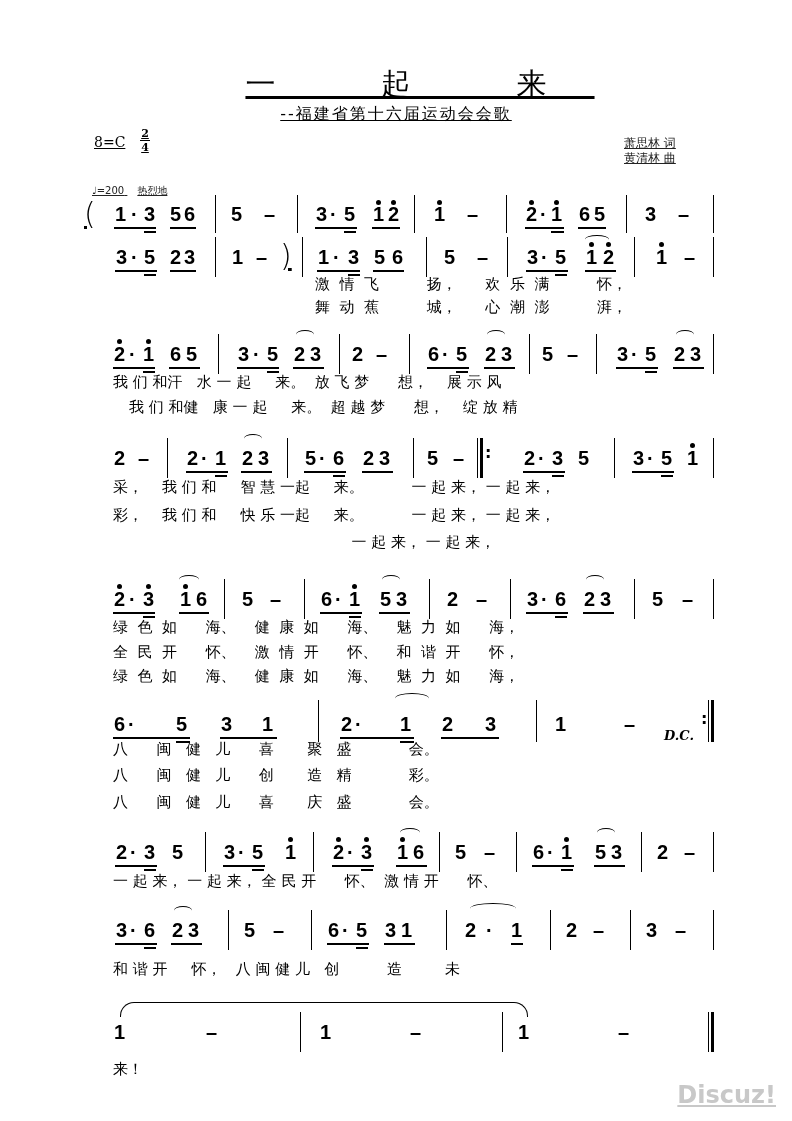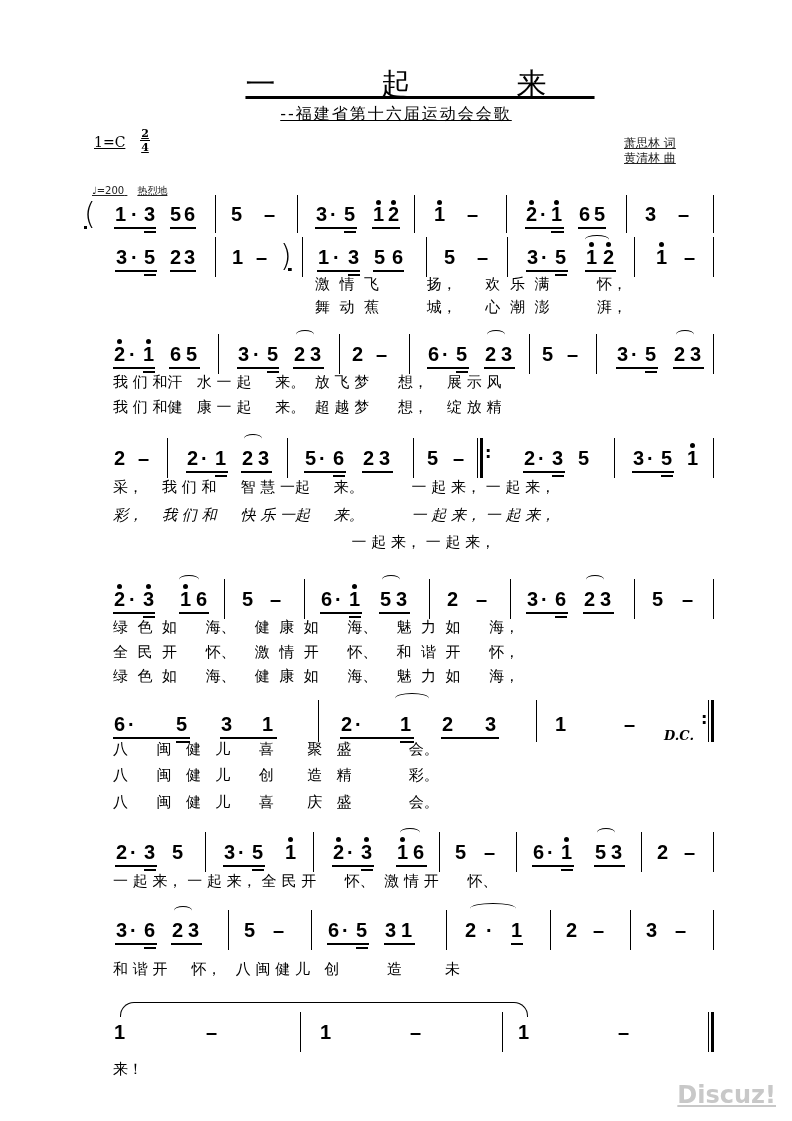--- a/index.html
+++ b/index.html
@@ -24,21 +24,21 @@
   .lyric { position: absolute; font-size: 15px; line-height: 18px; white-space: pre; letter-spacing: 0px; }
   .dc { position: absolute; font-family: "DejaVu Serif", serif; font-weight: bold; font-style: italic; font-size: 13px; }
   .rep-dots { position: absolute; font-weight: bold; font-size: 16px; line-height: 10px; }
   .watermark { right: 16px; bottom: 12px; font-family: "DejaVu Sans", sans-serif; font-weight: bold; font-size: 24px; color: #c8c8c8; }
 </style>
 </head>
 <body>
 
 <div class="abs title">一 起 来</div>
 <div class="abs subtitle">--福建省第十六届运动会会歌</div>
-<div class="abs key">1=C</div>
+<div class="abs key">8=C</div>
 <div class="abs timesig">
   <div>2</div>
   <div style="border-top:1px solid #000;width:10px;margin:1px auto;"></div>
   <div>4</div>
 </div>
 <div class="abs credits">
   <div>萧思林  词</div>
   <div>黄清林  曲</div>
 </div>
 <div class="abs tempo">
@@ -188,21 +188,21 @@
   <div class="note" style="left:645px;top:3px;">5</div>
   <div class="ul" style="left:616px;top:27px;width:42px;"></div>
   <div class="ul" style="left:645px;top:31px;width:12px;"></div>
   <div class="slur" style="left:676px;top:-10px;width:18px;height:8px;"></div>
   <div class="note" style="left:674px;top:3px;">2</div>
   <div class="note" style="left:690px;top:3px;">3</div>
   <div class="ul" style="left:673px;top:27px;width:31px;"></div>
   <div class="bar" style="left:713px;top:-6px;height:40px;"></div>
 </div>
 <div class="lyric" style="left:113px;top:373px;">我 们 和汗   水 一 起     来。  放 飞 梦      想，    展 示 风</div>
-<div class="lyric" style="left:113px;top:398px;">我 们 和健   康 一 起     来。  超 越 梦      想，    绽 放 精</div>
+<div class="lyric" style="left:129px;top:398px;">我 们 和健   康 一 起     来。  超 越 梦      想，    绽 放 精</div>
 
 <div class="row" style="top:444px;">
   <div class="note" style="left:114px;top:3px;">2</div>
   <div class="note" style="left:138px;top:3px;">–</div>
   <div class="bar" style="left:167px;top:-6px;height:40px;"></div>
   <div class="note" style="left:187px;top:3px;">2</div>
   <div class="note" style="left:201px;top:3px;">·</div>
   <div class="note" style="left:215px;top:3px;">1</div>
   <div class="ul" style="left:186px;top:27px;width:42px;"></div>
   <div class="ul" style="left:215px;top:31px;width:12px;"></div>
@@ -234,21 +234,21 @@
   <div class="note" style="left:633px;top:3px;">3</div>
   <div class="note" style="left:647px;top:3px;">·</div>
   <div class="note" style="left:661px;top:3px;">5</div>
   <div class="ul" style="left:632px;top:27px;width:42px;"></div>
   <div class="ul" style="left:661px;top:31px;width:12px;"></div>
   <div class="dot" style="left:690px;top:-1px;"></div>
   <div class="note" style="left:687px;top:3px;">1</div>
   <div class="bar" style="left:713px;top:-6px;height:40px;"></div>
 </div>
 <div class="lyric" style="left:113px;top:478px;">采，    我 们 和     智 慧 一起     来。          一 起 来， 一 起 来，</div>
-<div class="lyric" style="left:113px;top:506px;font-style:italic;">彩，    我 们 和     快 乐 一起     来。          一 起 来， 一 起 来，</div>
+<div class="lyric" style="left:113px;top:506px;">彩，    我 们 和     快 乐 一起     来。          一 起 来， 一 起 来，</div>
 <div class="lyric" style="left:113px;top:533px;">                                                  一 起 来， 一 起 来，</div>
 
 <div class="row" style="top:585px;">
   <div class="dot" style="left:117px;top:-1px;"></div>
   <div class="dot" style="left:146px;top:-1px;"></div>
   <div class="note" style="left:114px;top:3px;">2</div>
   <div class="note" style="left:129px;top:3px;">·</div>
   <div class="note" style="left:143px;top:3px;">3</div>
   <div class="ul" style="left:113px;top:27px;width:42px;"></div>
   <div class="ul" style="left:143px;top:31px;width:12px;"></div>

